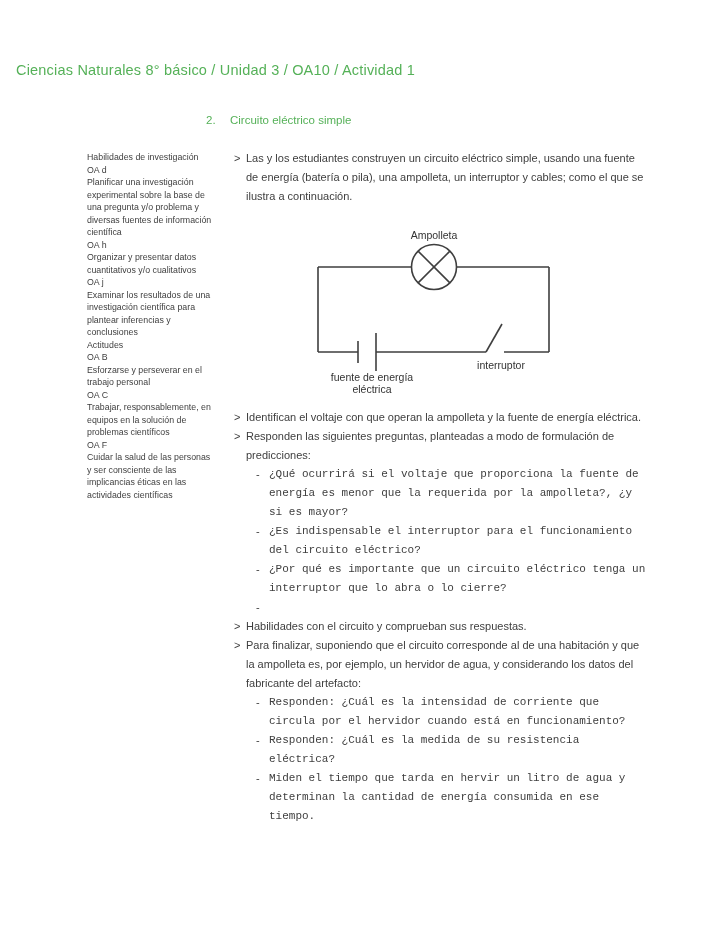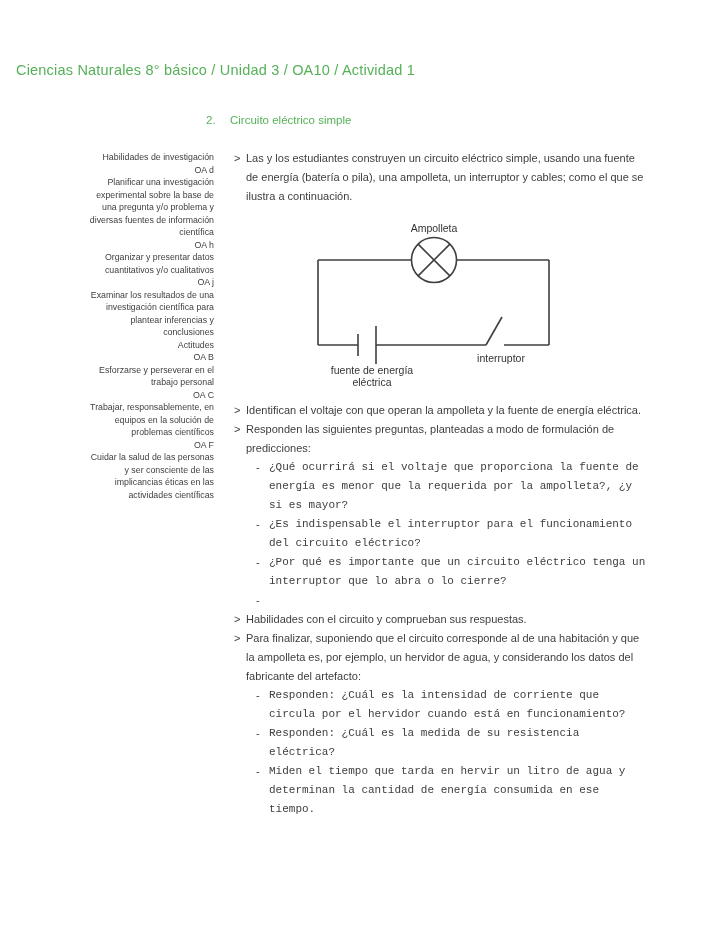--- a/index.html
+++ b/index.html
@@ -24,21 +24,20 @@
     font-weight: 400;
     letter-spacing: 0.2px;
     color: #55b158;
   }
   
   .margin-notes {
     position: absolute;
     left: 87px;
     top: 151px;
     width: 127px;
-    text-align: right;
     font-size: 8.8px;
     line-height: 12.5px;
     color: #3e3e3e;
   }
   .mn-heading { white-space: normal; }
   .mn-attitudes { }
   
   .main {
     position: absolute;
     left: 206px;
@@ -54,21 +53,21 @@
     line-height: 16px;
   }
   .section-number { width: 24px; flex: none; }
   .content { margin-top: 21px; }
   .bullet { display: flex; padding-left: 28px; }
   .bullet .marker { width: 12px; flex: none; }
   .bullet p { margin: 0; width: 404px; }
   .sub { display: flex; padding-left: 50px; }
   .sub .marker { width: 13px; flex: none; }
   .sub p { margin: 0; width: 381px; font-family: Liberation Mono, monospace; }
-  .diagram { margin: 11px 0 12px 105px; width: 248px; }
+  .diagram { margin: 18px 0 12px 105px; width: 248px; }
   .diagram svg { display: block; }
   .diagram text {
     font-family: "Liberation Sans", "DejaVu Sans", sans-serif;
     font-size: 10.5px;
     fill: #333333;
     stroke: none;
   }
   .wire { stroke: #3f3f3f; stroke-width: 1.6; fill: none; }
 </style>
 </head>

